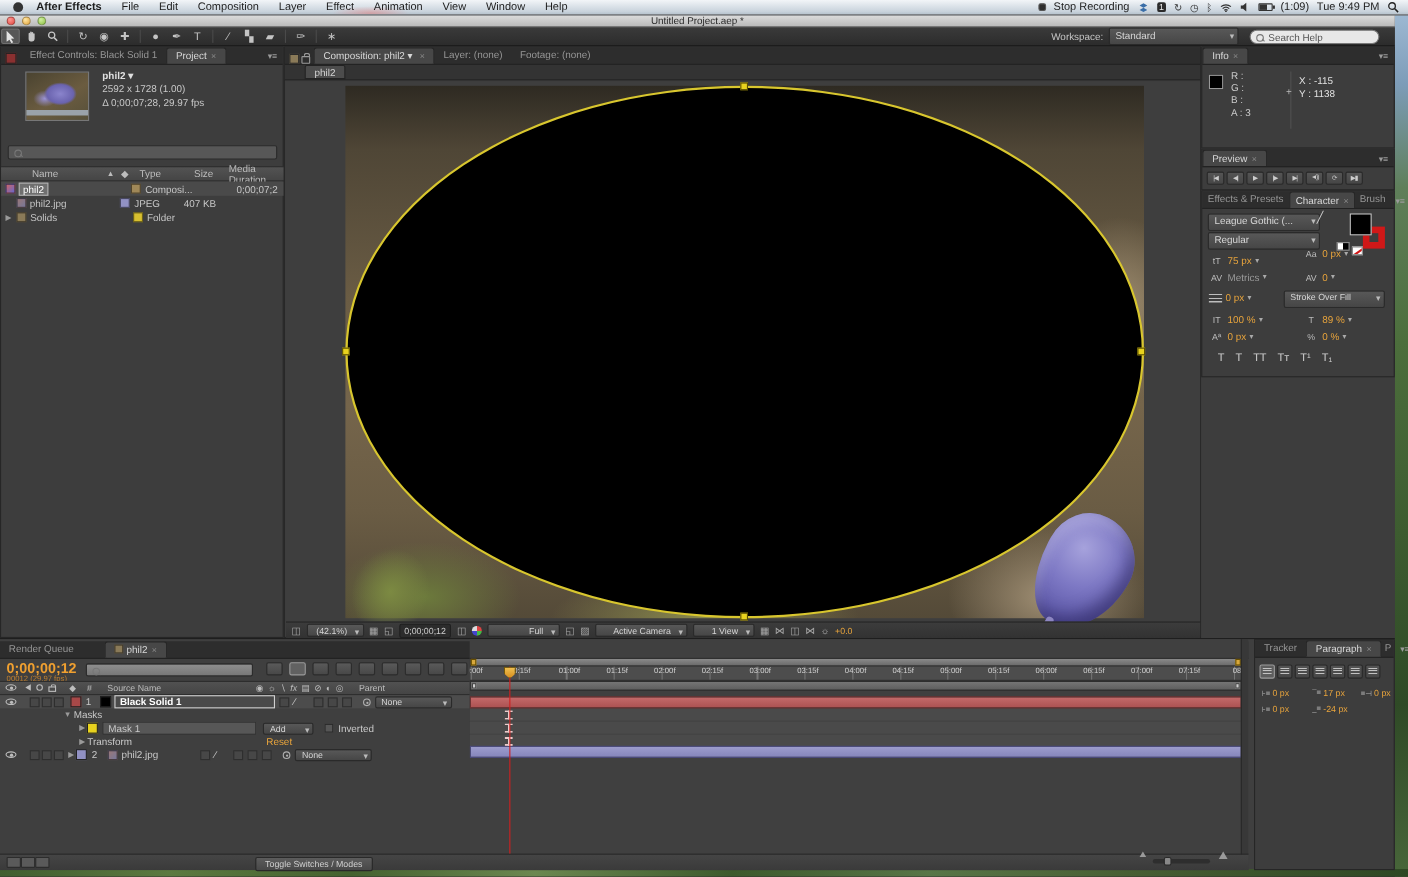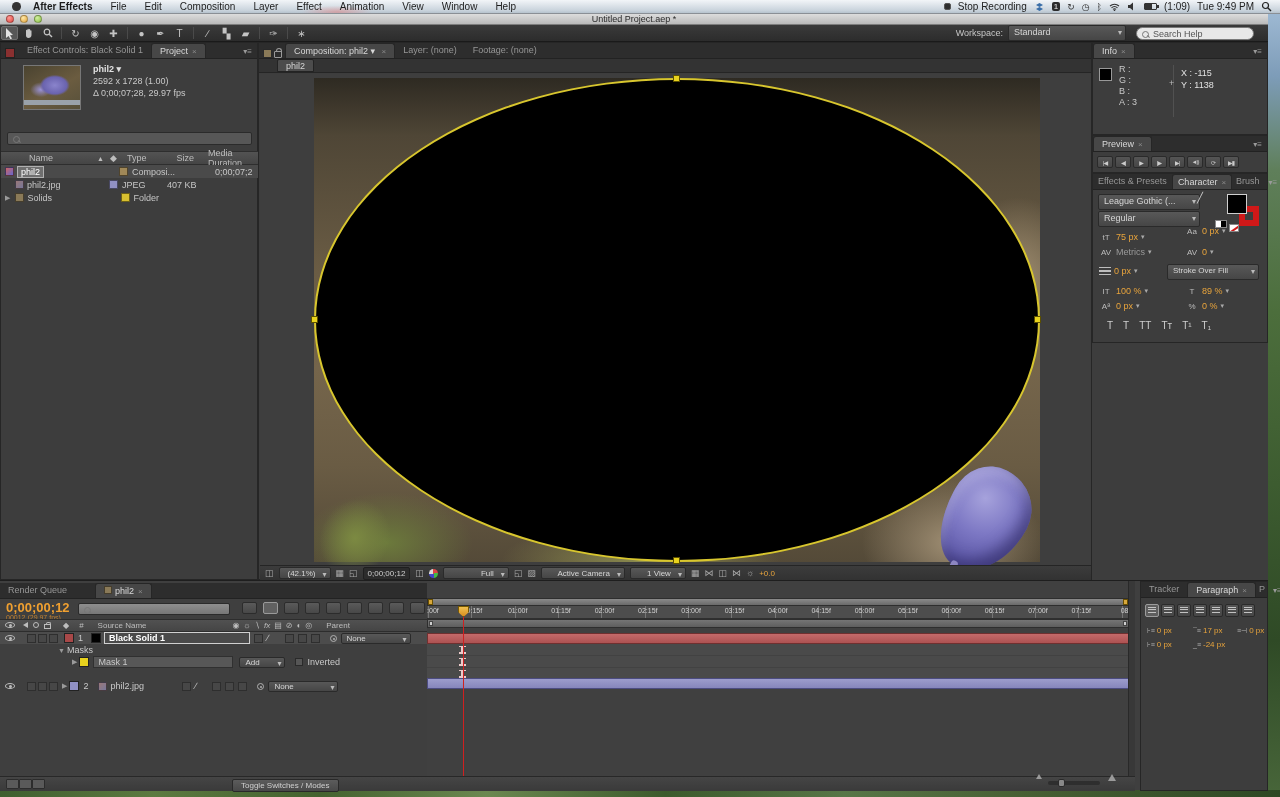--- a/index.html
+++ b/index.html
@@ -627,20 +627,25 @@
       <span>Masks</span>
     </div>
     <div class="tl-row" style="top:75px">
       <span class="tw" style="margin-left:72px">▶</span>
       <span class="labsw" style="background:#e8d21e; margin-right:4px"></span>
       <span class="mask-name">Mask 1</span>
       <span class="dd" style="width:46px; height:11px; line-height:10px; font-size:8px; margin-left:6px">Add</span>
       <span class="checkbox" style="margin-left:10px"></span>
       <span style="margin-left:4px">Inverted</span>
     </div>
+    <div class="tl-row" style="top:87px">
+      <span class="tw" style="margin-left:72px">▶</span>
+      <span>Transform</span>
+      <span class="orange" style="margin-left:122px">Reset</span>
+    </div>
     <div class="tl-row" style="top:99px">
       <span class="eye" style="margin-left:5px"></span>
       <span class="cellbox" style="margin-left:12px"></span>
       <span class="cellbox"></span>
       <span class="cellbox"></span>
       <span class="tw">▶</span>
       <span class="labsw" style="background:#9191c4; margin:0 4px 0 0"></span>
       <span>2</span>
       <span class="sq" style="background:linear-gradient(135deg,#977,#779); margin:0 3px 0 10px"></span>
       <span>phil2.jpg</span>

